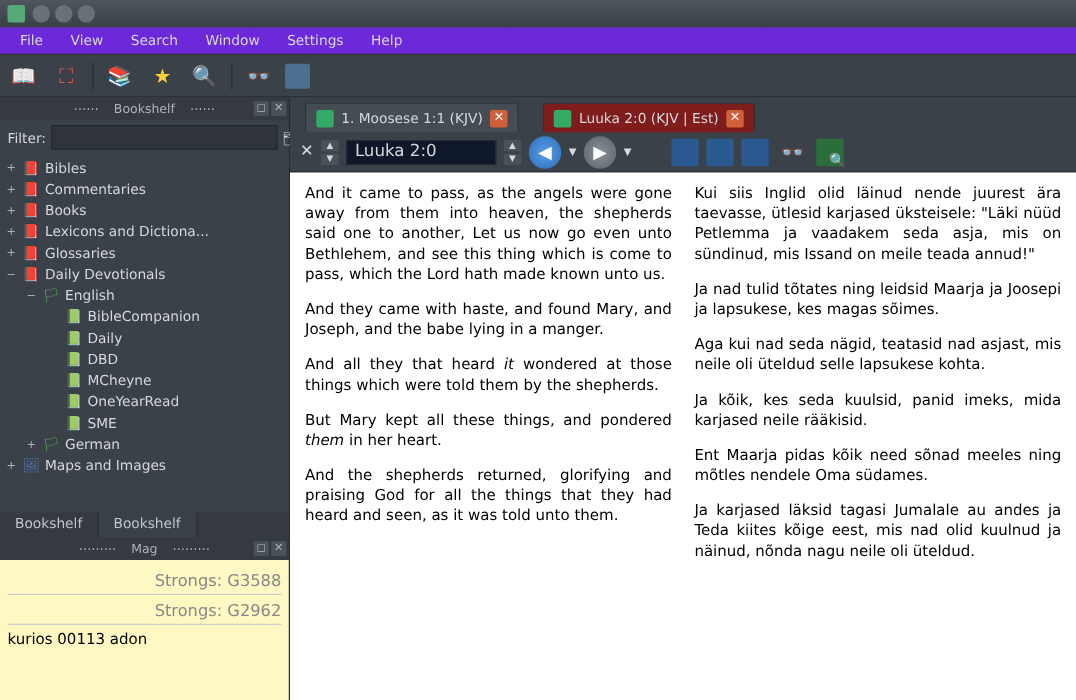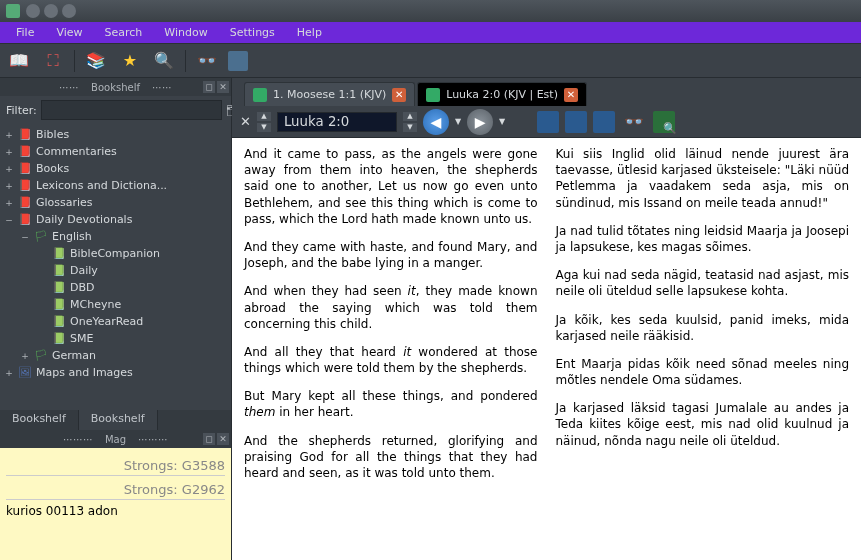--- a/index.html
+++ b/index.html
@@ -26,21 +26,21 @@
 .folder-icon { width: 14px; height: 12px; display: inline-flex; align-items: center; justify-content: center; font-size: 11px; }
 .tabs-btm { height: 20px; background: #343a40; display: flex; }
 .tab-btm { padding: 2px 12px; font-size: 11px; color: #c0c5ca; border-right: 1px solid #272c31; }
 .tab-btm.active { background: #3b4148; }
 .mag-panel { height: 130px; display: flex; flex-direction: column; }
 .mag-content { flex: 1; background: #fef9c3; color: #000; padding: 4px 6px; font-size: 12px; overflow: hidden; }
 .strong-line { text-align: right; color: #888; border-bottom: 1px solid #ccc; margin: 6px 0 4px; padding-bottom: 2px; font-size: 13px; }
 .content { flex: 1; display: flex; flex-direction: column; background: #3b4148; }
 .doc-tabs { height: 28px; display: flex; align-items: flex-end; padding-left: 12px; gap: 2px; background: #3b4148; }
 .doc-tab { height: 24px; background: #454c54; border: 1px solid #2d3338; border-bottom: none; border-radius: 3px 3px 0 0; display: flex; align-items: center; padding: 0 8px; gap: 6px; font-size: 11px; }
-.doc-tab.active { background: #000000; }
+.doc-tab.active { background: #7f1d1d; margin-left: 17px; }
 .tab-icon { width: 14px; height: 14px; background: #3a6; border-radius: 2px; display: inline-block; }
 .tab-close { width: 14px; height: 14px; background: #d0603a; border-radius: 2px; font-size: 10px; text-align: center; line-height: 14px; color: #fff; }
 .content-toolbar { height: 32px; background: #3b4148; border-bottom: 1px solid #272c31; display: flex; align-items: center; padding: 0 8px; gap: 6px; }
 .loc-input { width: 120px; height: 20px; background: #0f172a; border: 1px solid #23282d; color: #d5d9dc; padding: 0 6px; }
 .nav-btn { width: 26px; height: 26px; border-radius: 13px; display: flex; align-items: center; justify-content: center; font-size: 14px; color: #fff; }
 .nav-back { background: radial-gradient(#5a9ee8,#2a6db8); }
 .nav-fwd { background: radial-gradient(#8a929a,#5a6168); }
 .spin { width: 14px; display: flex; flex-direction: column; }
 .spin span { height: 9px; background: #4a5159; font-size: 7px; text-align: center; line-height: 9px; margin: 1px 0; }
 .verses { flex: 1; background: #fff; color: #000; display: flex; padding: 8px 12px; gap: 18px; overflow: hidden; }
@@ -225,21 +225,20 @@
       <span class="tb-btn" style="background:#2a5a8f;border-radius:2px;width:22px;height:22px"></span>
       <span class="tb-btn" style="color:#678">👓</span>
       <span class="tb-btn" style="background:#2a6f3a;border-radius:2px;width:22px;height:22px;position:relative">
           <span style="position:absolute;bottom:-2px;right:-2px;font-size:11px">🔍</span>
         </span>
     </div>
     <div class="verses">
       <div class="col">
         <div class="para"><span>And it came to pass, as the angels were gone away from them into heaven, the shepherds said one to another, Let us now go even unto Bethlehem, and see this thing which is come to pass, which the Lord hath made known unto us.</span></div>
         <div class="para">And they came with haste, and found Mary, and Joseph, and the babe lying in a manger.</div>
-        <div class="para"><span>And when they had seen </span><span class="it">it</span><span>, they made known abroad the saying which was told them concerning this child.</span></div>
         <div class="para"><span>And all they that heard </span><span class="it">it</span><span> wondered at those things which were told them by the shepherds.</span></div>
         <div class="para"><span>But Mary kept all these things, and pondered </span><span class="it">them</span><span> in her heart.</span></div>
         <div class="para">And the shepherds returned, glorifying and praising God for all the things that they had heard and seen, as it was told unto them.</div>
       </div>
       <div class="col">
         <div class="para">Kui siis Inglid olid läinud nende juurest ära taevasse, ütlesid karjased üksteisele: "Läki nüüd Petlemma ja vaadakem seda asja, mis on sündinud, mis Issand on meile teada annud!"</div>
         <div class="para">Ja nad tulid tõtates ning leidsid Maarja ja Joosepi ja lapsukese, kes magas sõimes.</div>
         <div class="para">Aga kui nad seda nägid, teatasid nad asjast, mis neile oli üteldud selle lapsukese kohta.</div>
         <div class="para">Ja kõik, kes seda kuulsid, panid imeks, mida karjased neile rääkisid.</div>
         <div class="para">Ent Maarja pidas kõik need sõnad meeles ning mõtles nendele Oma südames.</div>

